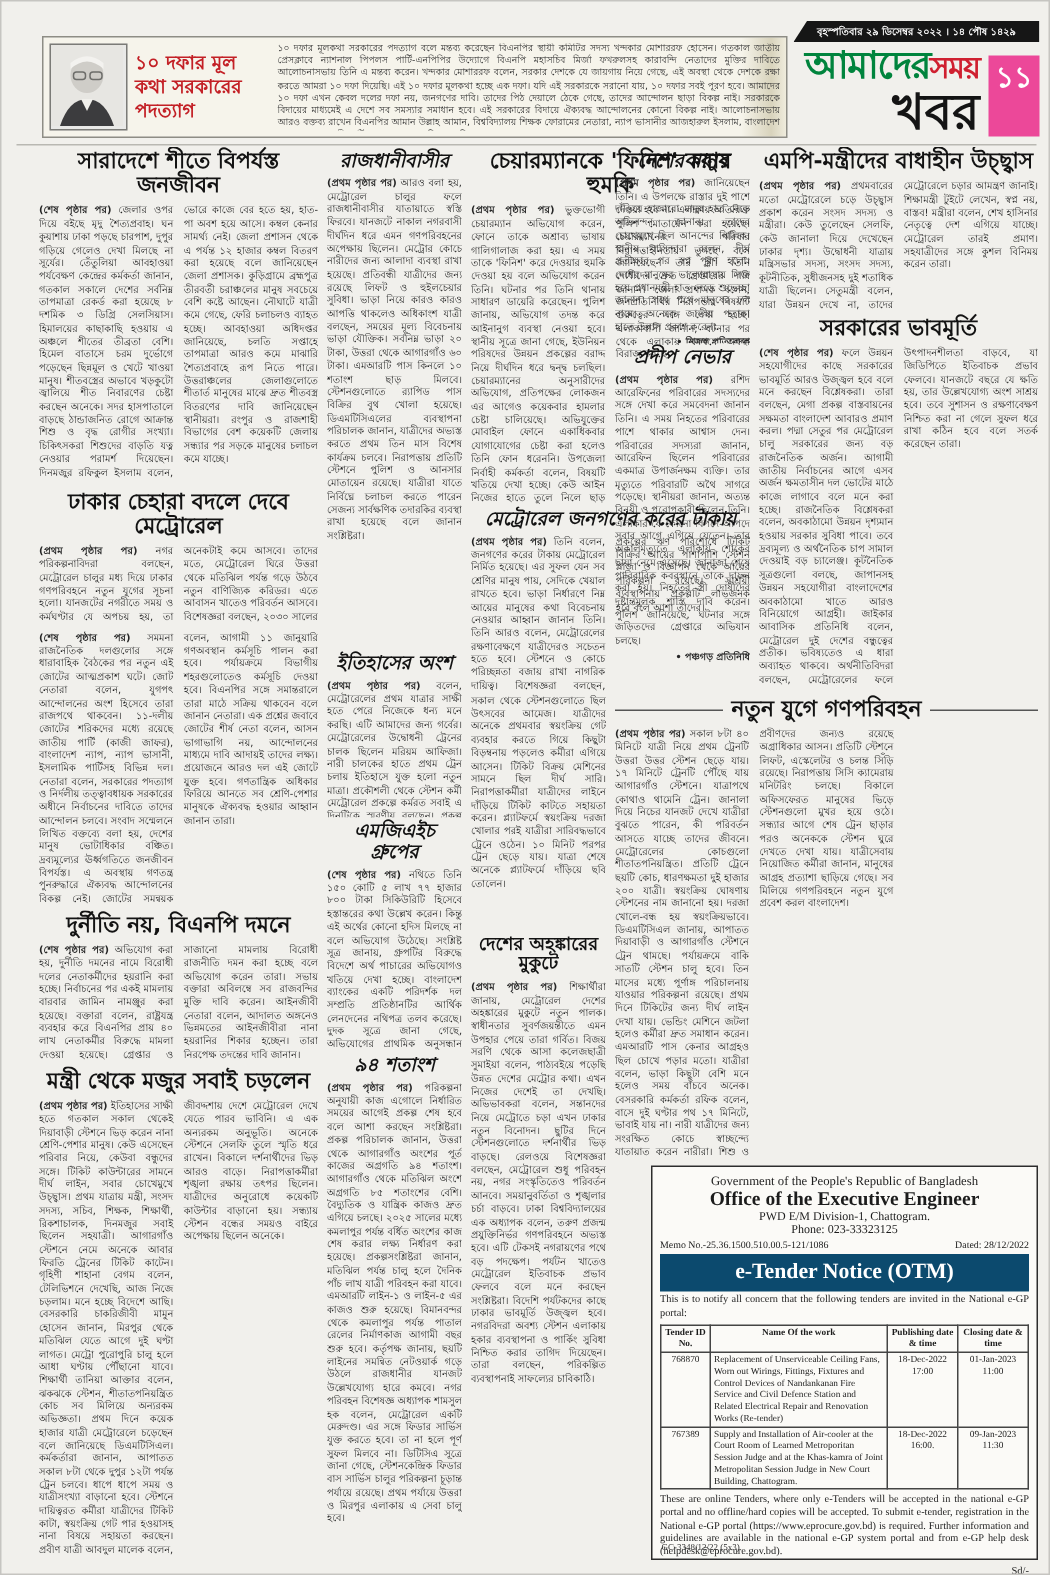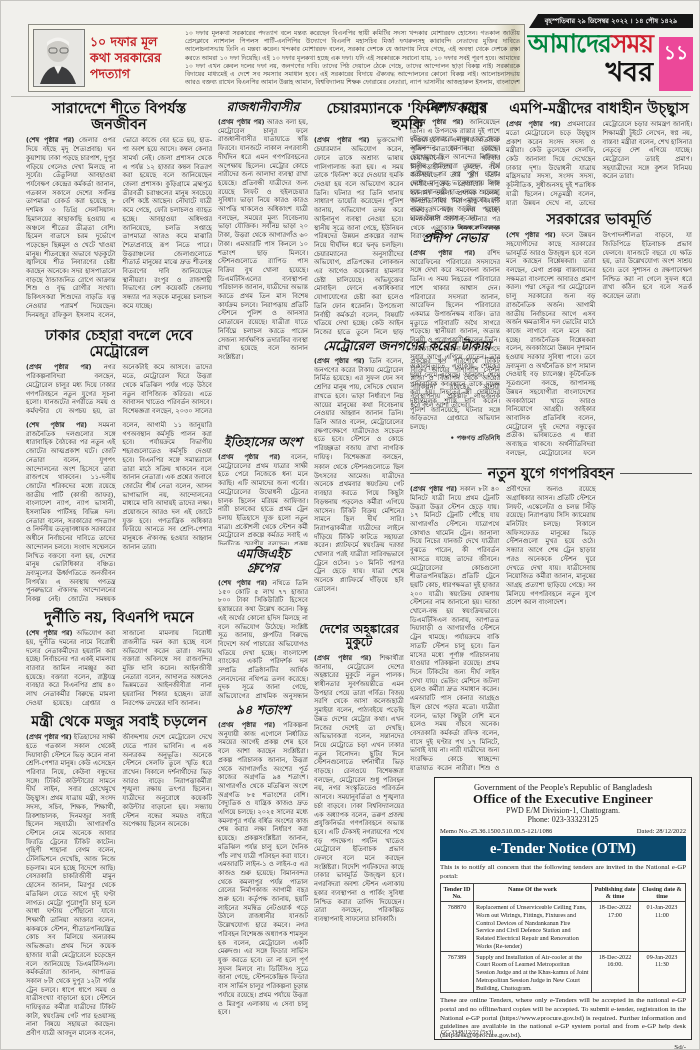--- a/index.html
+++ b/index.html
@@ -6,22 +6,22 @@
   .page{position:relative;width:700px;height:1050px;margin:0 auto;
         background:#f1f0ec;border:1px solid #c6c5c1;box-sizing:border-box;
         font-family:"DejaVu Sans","Liberation Sans",sans-serif;overflow:hidden;}
   
   .date-bar{position:absolute;left:528px;top:13px;width:164px;height:14px;
         background:#161616;color:#fff;font-size:6.5px;font-weight:bold;
         display:flex;align-items:center;justify-content:center;
         clip-path:polygon(9px 0,100% 0,100% 100%,0 100%);}
   .brand{position:absolute;left:500px;top:30px;width:152px;text-align:right;line-height:1;}
   .brand .b1{color:#00843d;font-size:25px;font-weight:bold;letter-spacing:-1px;}
-  .brand .b2{color:#cf2030;font-size:25px;font-weight:bold;letter-spacing:-1px;margin-top:48px;}
-  .brand .khobor{font-size:27px;font-weight:bold;color:#141414;margin-top:2px;}
+  .brand .b2{color:#cf2030;font-size:20px;font-weight:bold;letter-spacing:-1px;margin-top:48px;}
+  .brand .khobor{font-size:33px;font-weight:bold;color:#141414;margin-top:2px;}
   .pagenum{position:absolute;left:658px;top:36px;width:34px;height:54px;background:#ec4899;
         color:#fff;font-size:19px;font-weight:bold;text-align:center;line-height:30px;}
   .lead-box{position:absolute;left:27px;top:23px;width:497px;height:68px;
         border:1px solid #8e8d85;background:linear-gradient(90deg,#f6f4eb 0%,#f6f4eb 94%,#d8d3bc 98%,#efecdd 100%);
         display:flex;gap:5px;padding:4px;box-sizing:border-box;}
   .photo{width:50px;height:56px;border:1px solid #7b7b77;background:#e9e9e7;flex:0 0 auto;}
   .lead-head{flex:0 0 90px;color:#c32026;font-size:12.5px;font-weight:bold;
         text-align:left;line-height:1.3;align-self:center;}
   .lead-bd{flex:1;font-size:6.15px;line-height:1.34;text-align:justify;color:#333;overflow:hidden;}
   .lead-bd .by{font-weight:bold;white-space:nowrap;}

